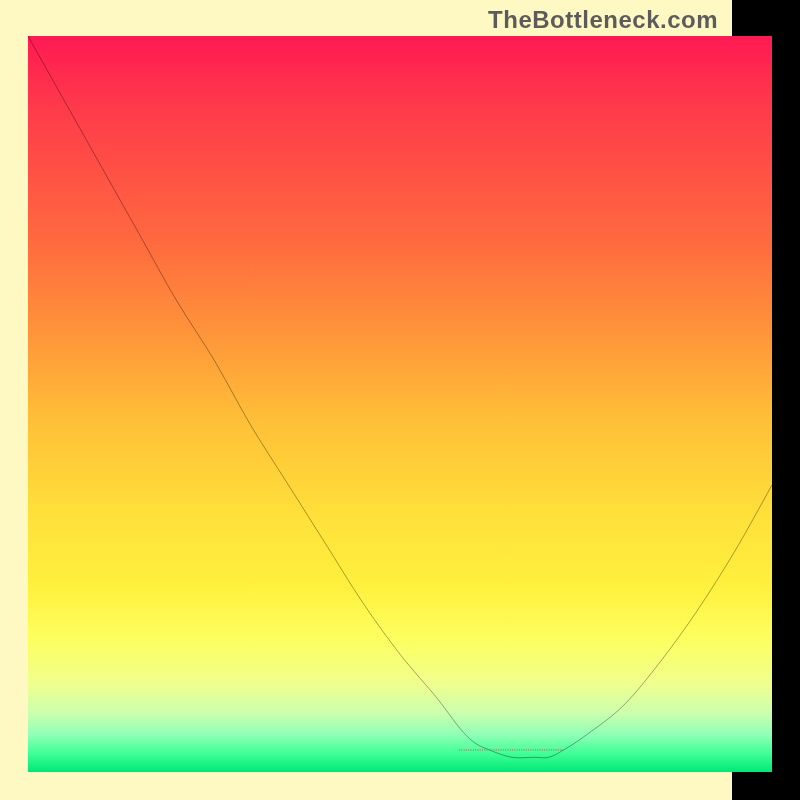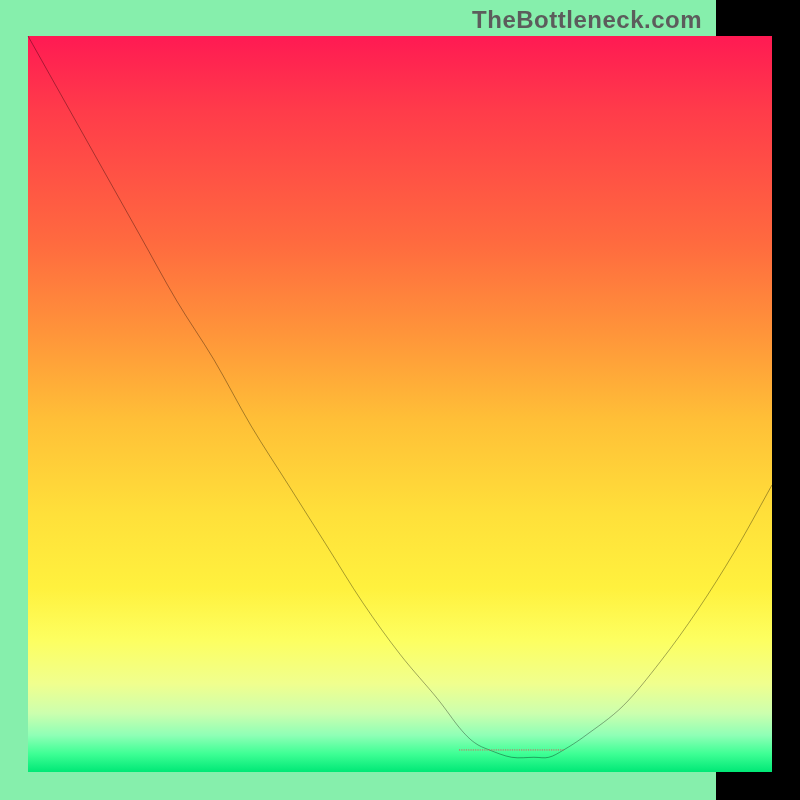--- a/index.html
+++ b/index.html
@@ -8,21 +8,22 @@
     width: 800px;
     height: 800px;
     background: #000;
     overflow: hidden;
     font-family: Arial, Helvetica, sans-serif;
   }
   .frame {
     position: relative;
     width: 716px;
     height: 800px;
-    background: #86efac;
+    background: #fef9c3;
+    padding-left: 16px;
   }
   .watermark {
     position: absolute;
     top: 6px;
     right: 14px;
     color: #5c5c5c;
     font-size: 24px;
     font-weight: 600;
     letter-spacing: 0.5px;
   }

